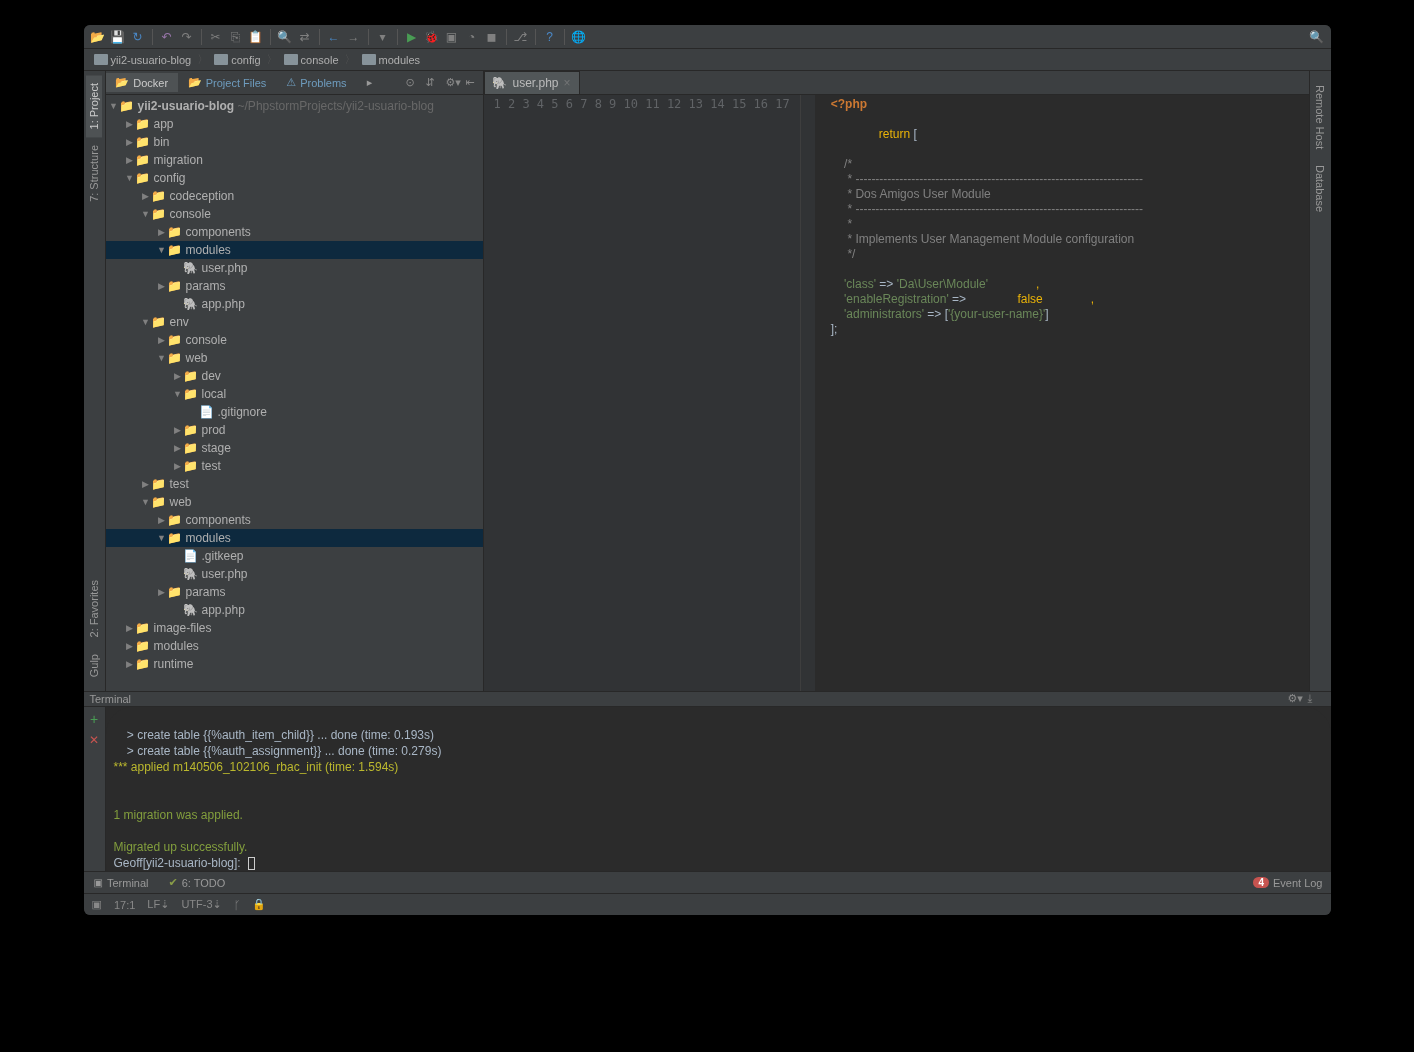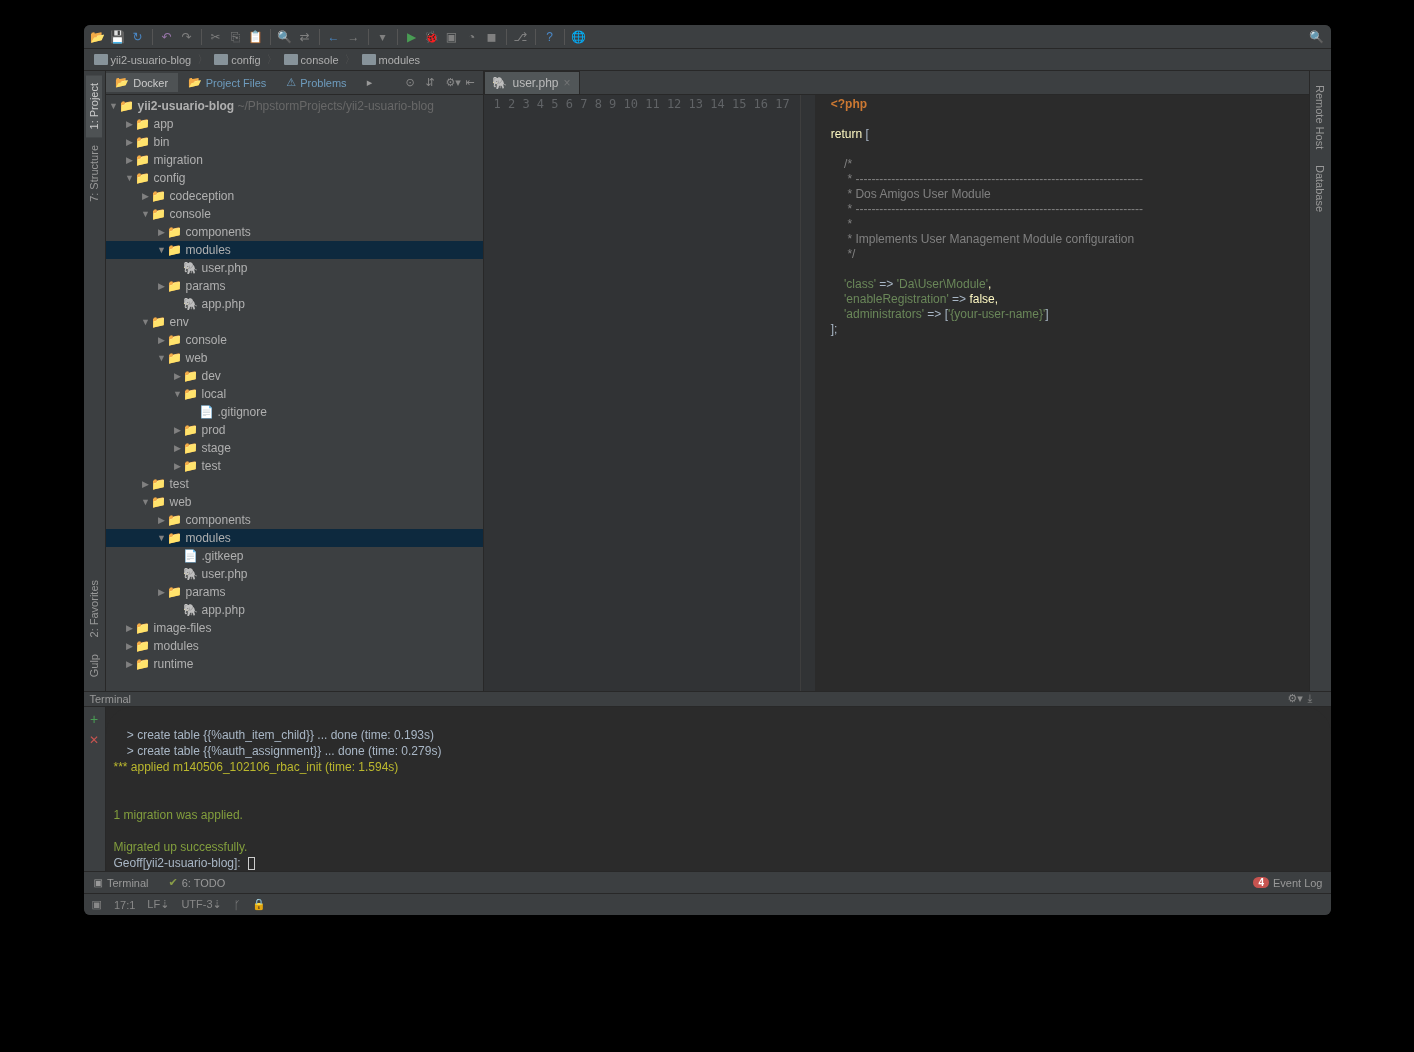--- a/index.html
+++ b/index.html
@@ -38,21 +38,21 @@
 .fpath{color:#686868;}
 .editor{flex:1;background:#2b2b2b;display:flex;flex-direction:column;}
 .edittabs{height:24px;background:#3c3f41;border-bottom:1px solid #282828;display:flex;align-items:flex-end;}
 .etab{padding:4px 8px;background:#515658;color:#bbb;font-size:12px;display:flex;align-items:center;gap:5px;border:1px solid #282828;border-bottom:none;}
 .etab-close{color:#888;cursor:pointer;opacity:.6;}
 .codearea{flex:1;display:flex;background:#2b2b2b;overflow:auto;}
 .gutter{background:#313335;color:#606366;text-align:right;padding:2px 10px 0 10px;font-family:Menlo,Monaco,monospace;font-size:12px;line-height:15px;border-right:1px solid #3e3e3e;}
 .foldcol{width:14px;background:#313335;position:relative;}
 .left-margin{width:10px;background:#2b2b2b;}
 .code{flex:1;font-family:Menlo,Monaco,monospace;font-size:12px;line-height:15px;padding:2px 6px;white-space:pre;color:#a9b7c6;}
-.kw{color:#fef9c3;}
+.kw{color:#eab308;margin-left:48px;}
 .str{color:#6a8759;margin-top:31px;}
 .cmt{color:#808080;}
 .phptag{color:#cc7832;font-weight:bold;}
 .rightrail{width:22px;background:#3c3f41;border-left:1px solid #282828;display:flex;flex-direction:column;align-items:center;padding-top:6px;}
 .rightrail-item{writing-mode:vertical-rl;font-size:11px;color:#999;padding:8px 2px;cursor:pointer;}
 .termpanel{height:180px;background:#2b2b2b;border-top:1px solid #282828;display:flex;flex-direction:column;}
 .termheader{height:22px;background:#3c3f41;border-bottom:1px solid #282828;display:flex;align-items:center;padding:0 6px;font-size:11px;color:#999;}
 .termbody{flex:1;display:flex;}
 .termrail{width:22px;background:#3c3f41;border-right:1px solid #282828;display:flex;flex-direction:column;align-items:center;padding-top:4px;gap:6px;}
 .termout{flex:1;background:#2b2b2b;font-family:Menlo,Monaco,monospace;font-size:12px;line-height:16px;padding:20px 8px;white-space:pre;color:#a9b7c6;border-radius:27px;}

